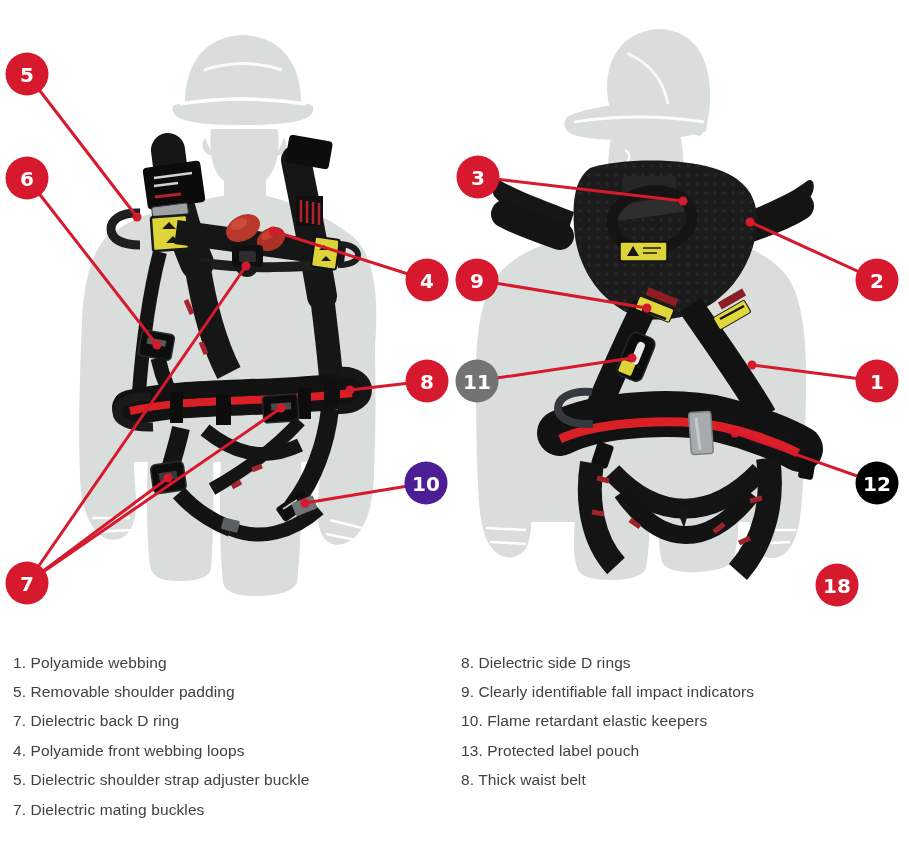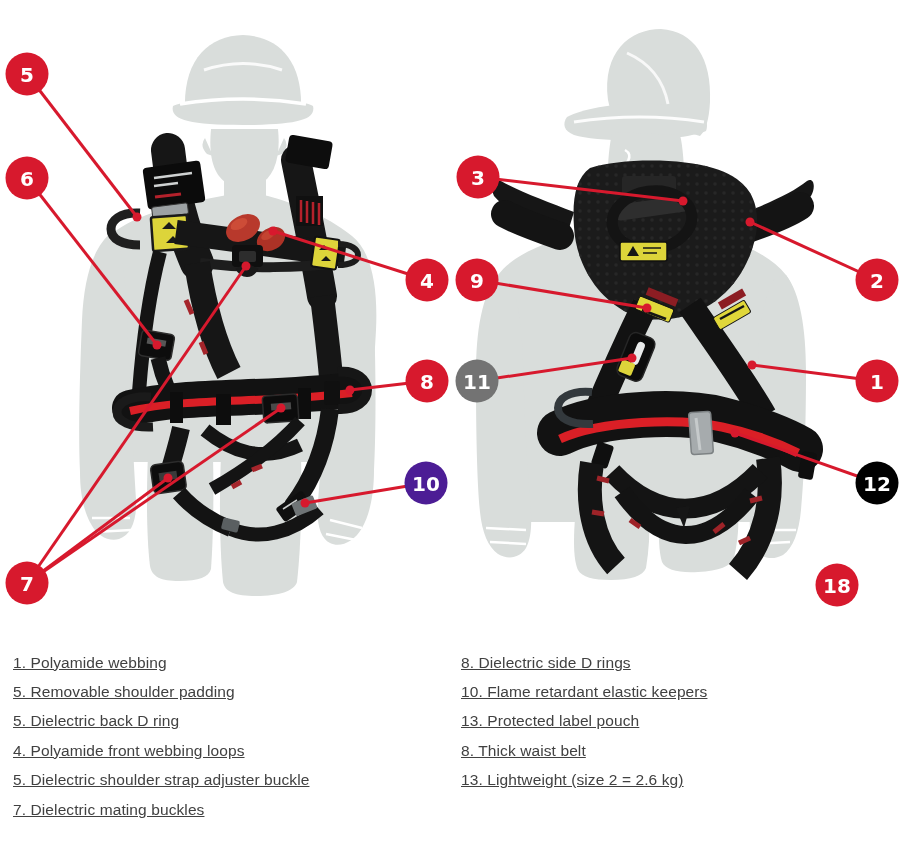--- a/index.html
+++ b/index.html
@@ -14,21 +14,21 @@
     color:#fff;font-weight:bold;font-size:20px;
     font-family:"DejaVu Sans","Liberation Sans",sans-serif;
     transform:translate(-50%,-50%);
     box-sizing:border-box;
   }
   .legend-col{
     position:absolute;top:648px;margin:0;padding:0;list-style:none;
   }
   .legend-col li{
     height:29.4px;display:flex;align-items:center;
-    font-size:15.5px;color:#414141;letter-spacing:0.1px;white-space:nowrap;text-decoration:underline;
+    font-size:15.5px;color:#414141;letter-spacing:0.1px;white-space:nowrap;
   }
   #legend-left{left:13px;}
   #legend-right{left:461px;text-align:center;}
 </style>
 </head>
 <body>
 
 <div class="canvas">
 
   <svg width="909" height="858" viewBox="0 0 909 858">
@@ -254,26 +254,26 @@
       <div class="badge" style="left: 877px; top: 280px; background: rgb(215, 25, 45);">2</div>
       <div class="badge" style="left: 877px; top: 381px; background: rgb(215, 25, 45);">1</div>
       <div class="badge" style="left: 877px; top: 483px; background: #000000;">12</div>
       <div class="badge" style="left: 837px; top: 585px; background: rgb(215, 25, 45);">18</div>
     </div>
 
   <div>
     <ul id="legend-left" class="legend-col">
         <li>1. Polyamide webbing</li>
         <li>5. Removable shoulder padding</li>
-        <li>5. Dielectric back D ring</li>
+        <li>7. Dielectric back D ring</li>
         <li>4. Polyamide front webbing loops</li>
         <li>5. Dielectric shoulder strap adjuster buckle</li>
         <li>7. Dielectric mating buckles</li>
       </ul>
     <ul id="legend-right" class="legend-col">
         <li>8. Dielectric side D rings</li>
+        <li>9. Clearly identifiable fall impact indicators</li>
         <li>10. Flame retardant elastic keepers</li>
         <li>13. Protected label pouch</li>
         <li>8. Thick waist belt</li>
-        <li>13. Lightweight (size 2 = 2.6 kg)</li>
       </ul>
   </div>
 </div>
 
 </body></html>

